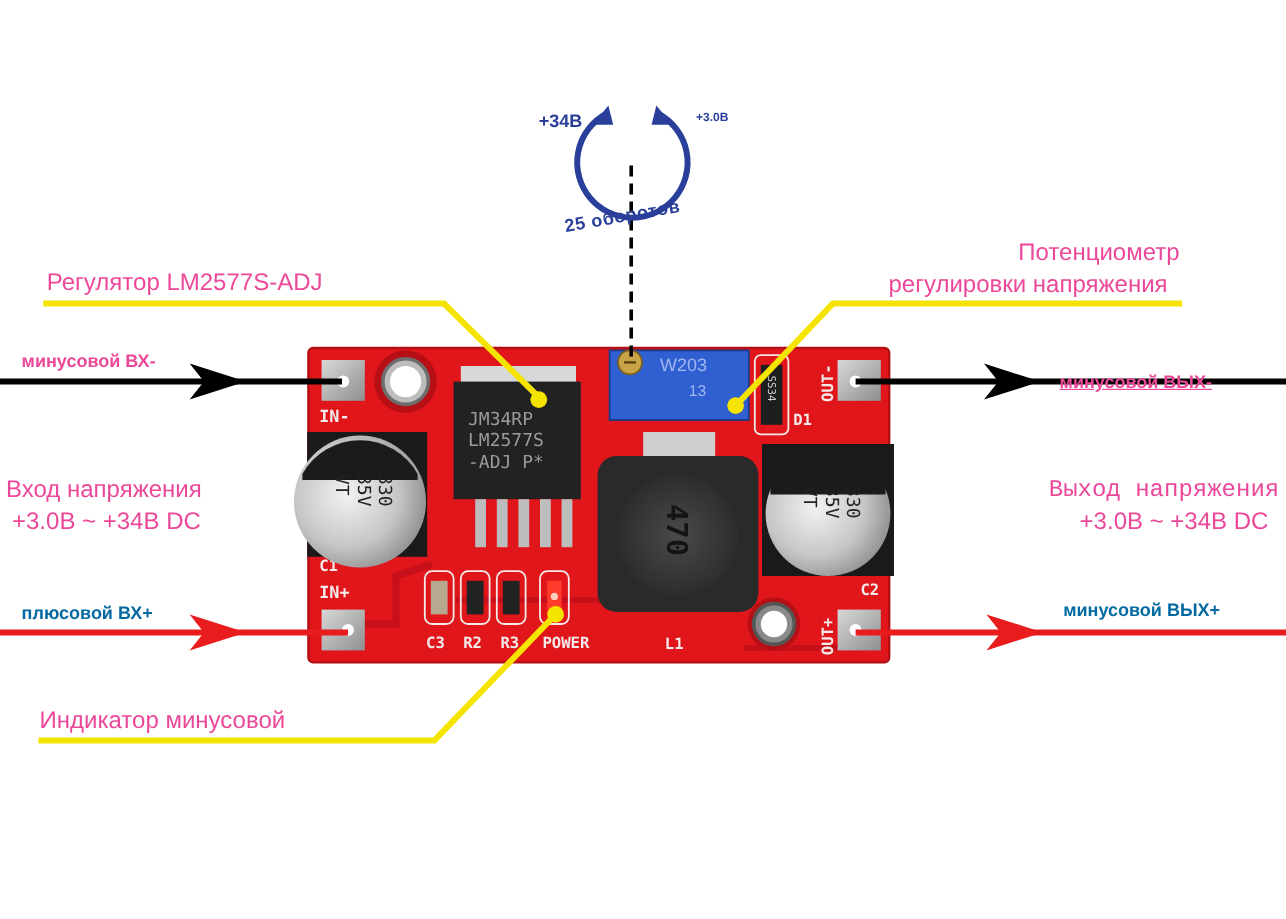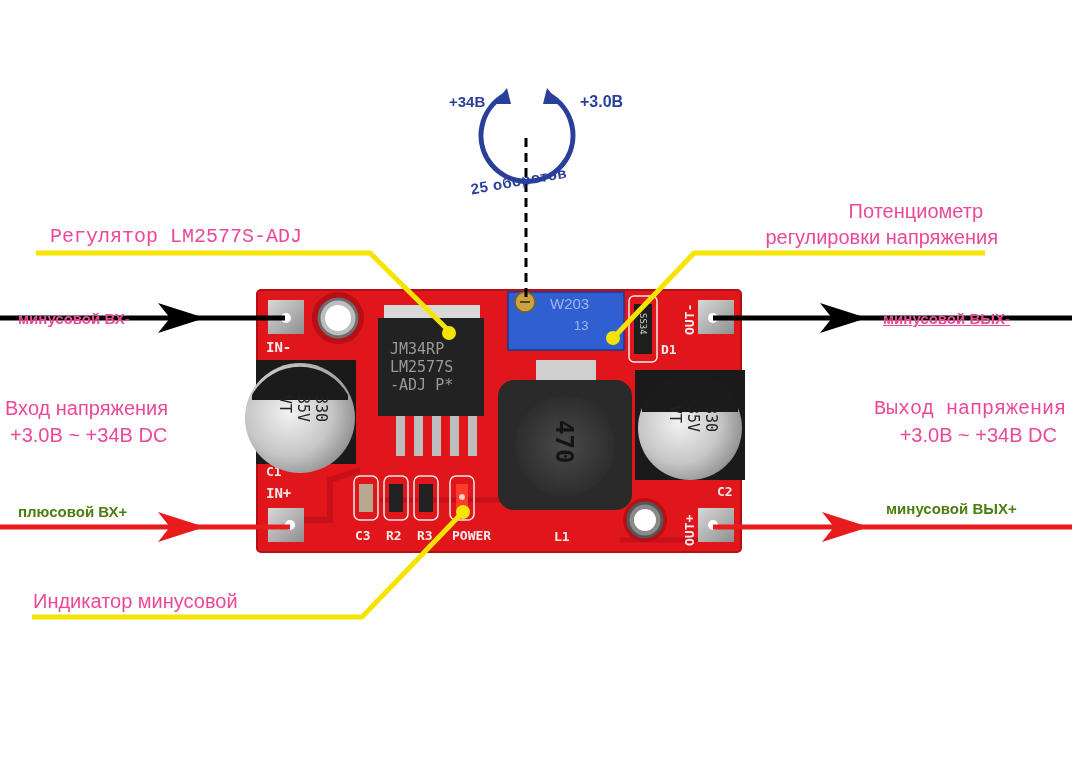--- a/index.html
+++ b/index.html
@@ -1,21 +1,21 @@
 <!DOCTYPE html>
 <html><head>
 <meta charset="utf-8">
 <style>
   html, body { margin:0; padding:0; background:#ffffff; }
   body { width:1072px; height:766px; position:relative; overflow:hidden; font-family:"Liberation Sans", sans-serif; }
   svg#scene { position:absolute; left:0; top:0; width:1072px; height:766px; }
   .lbl { position:absolute; color:#ec4899; white-space:nowrap; font-family:"Liberation Sans", sans-serif; }
   .lbl-big { font-size:20px; }
   .lbl-small { font-size:15px; font-weight:bold; }
-  .red { color:#4d7c0f; }
+  .red { color:#0369a1; }
   .rt { text-align:right; }
   .pcb-txt { font-family:"DejaVu Sans Mono", monospace; font-weight:bold; fill:#f4eaea; }
   .chip-txt { font-family:"DejaVu Sans Mono", monospace; fill:#9a9a9a; font-size:15px; }
 </style>
 </head>
 <body>
 
 <svg id="scene" viewBox="0 0 1072 766" xmlns="http://www.w3.org/2000/svg">
   <defs>
     <radialGradient id="capGrad" cx="40%" cy="45%" r="65%">
@@ -190,29 +190,29 @@
 
   <g>
     <line x1="526" y1="138" x2="526" y2="302" stroke="#000" stroke-width="3" stroke-dasharray="9,6"></line>
     <path d="M 505 95 A 46 46 0 1 0 549 95" stroke="#2a3f9a" stroke-width="5" fill="none"></path>
     <path d="M 507 88 L 494 104 L 511 104 Z" fill="#2a3f9a"></path>
     <path d="M 547 88 L 560 104 L 543 104 Z" fill="#2a3f9a"></path>
   </g>
 </svg>
 
 <div class="lbl" style="left:449px; top:93px; font-size:15px; font-weight:bold; color:#2a3f9a;">+34В</div>
-<div class="lbl" style="left:580px; top:93px; font-size:16px; font-weight:bold; color:#2a3f9a;">+3.0В</div>
+<div class="lbl" style="left:580px; top:93px; font-size:10px; font-weight:bold; color:#2a3f9a;">+3.0В</div>
 <div class="lbl" style="left:470px; top:172px; font-size:15px; font-weight:bold; color:#2a3f9a; transform:rotate(-10deg); letter-spacing:0.5px;">25 оборотов</div>
 
-<div class="lbl lbl-big" style="left:50px; top:225px;font-family:Liberation Mono, monospace;">Регулятор LM2577S-ADJ</div>
+<div class="lbl lbl-big" style="left:39px; top:225px;">Регулятор LM2577S-ADJ</div>
 <div class="lbl lbl-big rt" style="right:89px; top:200px;">Потенциометр</div>
-<div class="lbl lbl-big rt" style="right:74px; top:226px;text-align:center;">регулировки напряжения</div>
+<div class="lbl lbl-big rt" style="right:99px; top:226px;text-align:center;">регулировки напряжения</div>
 <div class="lbl lbl-big" style="left:33px; top:590px;">Индикатор минусовой</div>
 
-<div class="lbl lbl-small" style="left:18px; top:310px;">минусовой ВХ-</div>
+<div class="lbl lbl-small" style="left:18px; top:293px;">минусовой ВХ-</div>
 <div class="lbl lbl-small red" style="left:18px; top:503px;">плюсовой ВХ+</div>
 <div class="lbl lbl-small" style="left:883px; top:310px;text-decoration:underline;">минусовой ВЫХ-</div>
 <div class="lbl lbl-small red" style="left:886px; top:500px;">минусовой ВЫХ+</div>
 
 <div class="lbl lbl-big" style="left:5px; top:397px;">Вход напряжения</div>
 <div class="lbl lbl-big" style="left:10px; top:424px;">+3.0В ~ +34В DC</div>
 <div class="lbl lbl-big rt" style="right:6px; top:397px;font-family:Liberation Mono, monospace;">Выход напряжения</div>
 <div class="lbl lbl-big rt" style="right:15px; top:424px;">+3.0В ~ +34В DC</div>
 
 </body></html>

